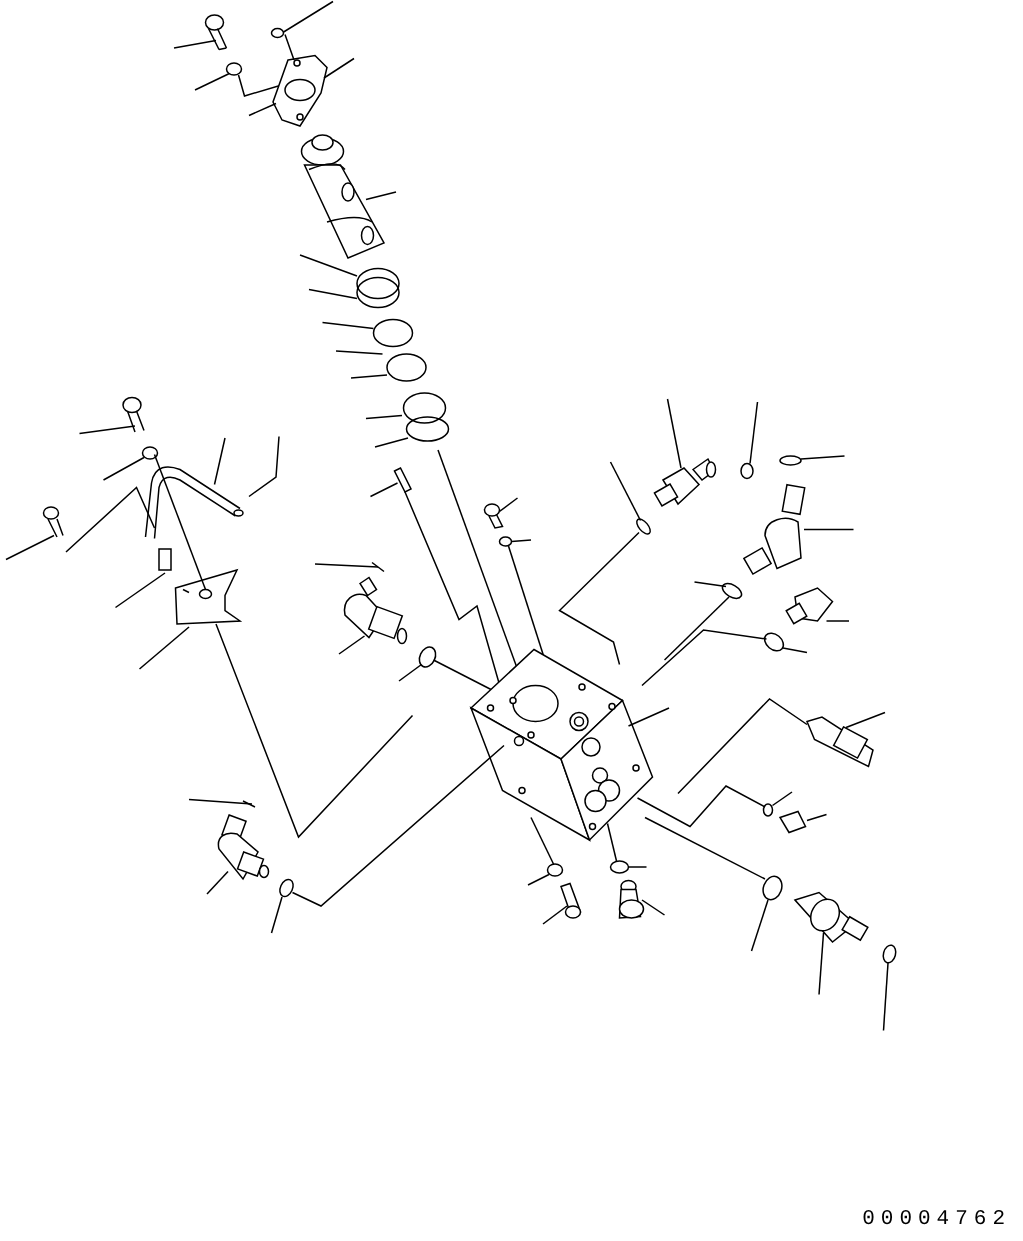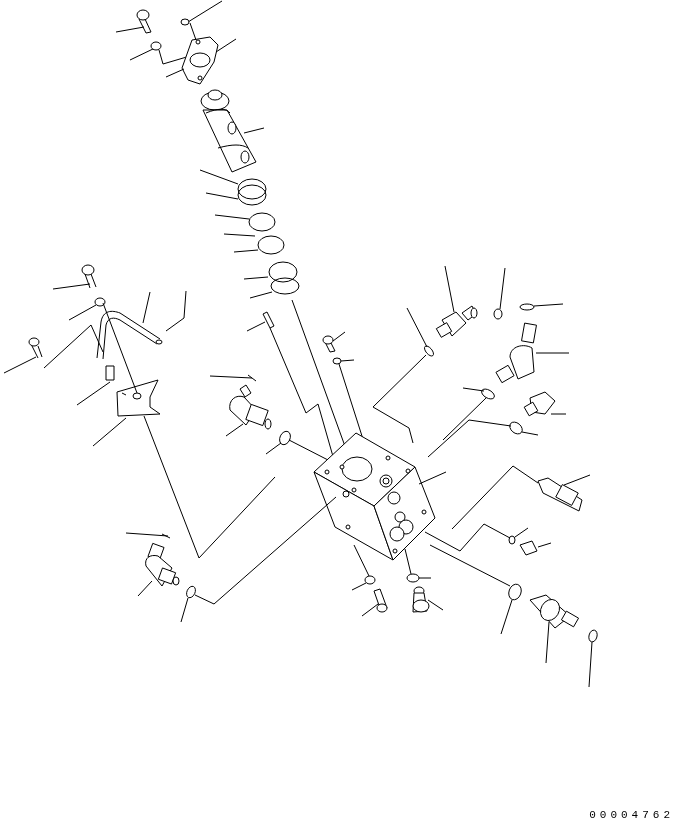--- a/index.html
+++ b/index.html
@@ -1,21 +1,21 @@
 <!DOCTYPE html>
 <html><head>
 <meta charset="utf-8">
 <style>
   html,body{margin:0;padding:0;background:#fff;}
   body{width:682px;height:827px;position:relative;overflow:hidden;font-family:"Liberation Sans",sans-serif;}
   #diagram{position:absolute;left:0;top:0;width:682px;height:827px;}
   #diagram *{vector-effect:non-scaling-stroke;}
   .ln{fill:none;stroke:#000;stroke-width:1;}
   .pt{fill:#fff;stroke:#000;stroke-width:1;}
-  #ref{position:absolute;right:8px;bottom:6px;font-size:11px;letter-spacing:4px;color:#000;font-family:"Liberation Mono",monospace;}
+  #ref{position:absolute;right:8px;bottom:6px;font-size:14px;letter-spacing:4px;color:#000;font-family:"Liberation Mono",monospace;}
 </style>
 </head>
 <body>
 
 <svg id="diagram" viewBox="0 0 682 827" xmlns="http://www.w3.org/2000/svg">
 
   <g>
     <line class="ln" x1="116" y1="32" x2="144" y2="27"></line>
     <ellipse class="pt" cx="143" cy="15" rx="6" ry="5"></ellipse>
     <path class="ln" d="M139 19 L146 33 M145 19 L151 32 M146 33 L151 32"></path>

